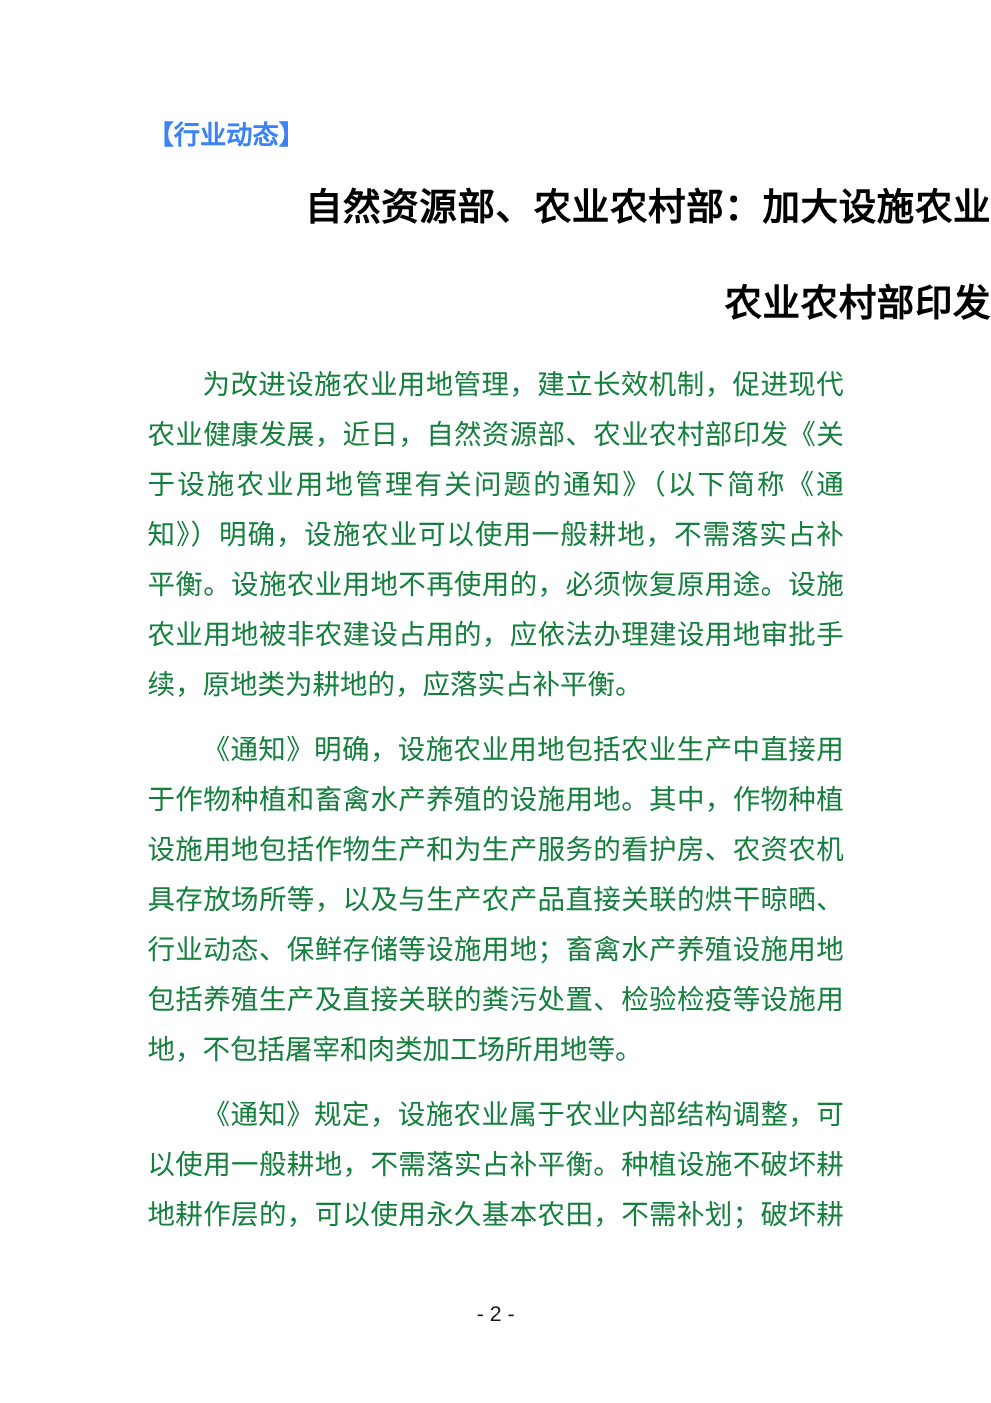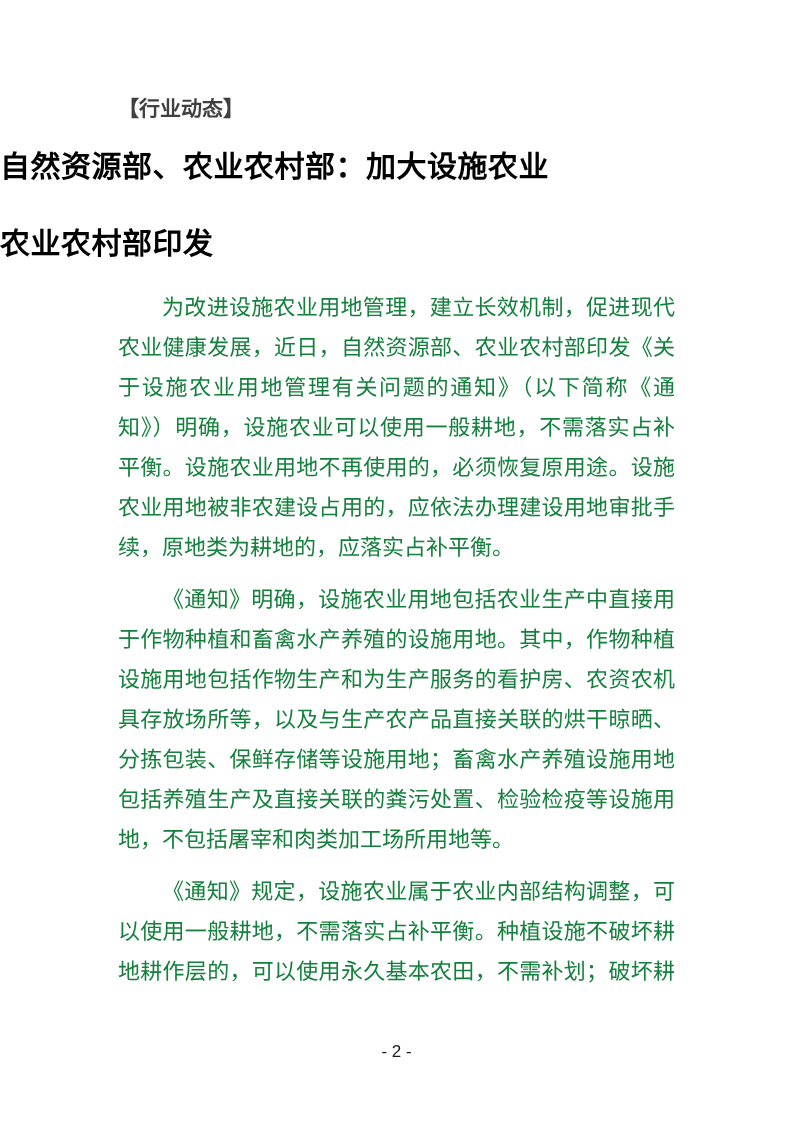--- a/index.html
+++ b/index.html
@@ -17,30 +17,30 @@
     font-family: "Liberation Serif", "DejaVu Serif", serif;
   }
   .section-label {
     position: absolute;
     left: 118px;
     top: 94px;
     font-family: "Liberation Sans", "DejaVu Sans", sans-serif;
     font-weight: bold;
     font-size: 21px;
     line-height: 30px;
-    color: #404040;
+    color: #3b82f6;
     letter-spacing: 0px;
   }
   .doc-title {
     position: absolute;
     left: 0;
     top: 128px;
     width: 793px;
     margin: 0;
-    text-align: left;
+    text-align: right;
     font-family: "Liberation Serif", "DejaVu Serif", serif;
     font-weight: bold;
     font-size: 30px;
     line-height: 77px;
     color: #000000;
     letter-spacing: 0.5px;
   }
   .title-line {
     display: block;
   }
@@ -83,19 +83,19 @@
 
   <div class="section-label">【行业动态】</div>
 
   <h1 class="doc-title">
     <span class="title-line">自然资源部、农业农村部：加大设施农业</span>
     <span class="title-line">农业农村部印发</span>
   </h1>
 
   <div class="doc-body">
     <p>为改进设施农业用地管理，建立长效机制，促进现代农业健康发展，近日，自然资源部、农业农村部印发《关于设施农业用地管理有关问题的通知》（以下简称《通知》）明确，设施农业可以使用一般耕地，不需落实占补平衡。设施农业用地不再使用的，必须恢复原用途。设施农业用地被非农建设占用的，应依法办理建设用地审批手续，原地类为耕地的，应落实占补平衡。</p>
-    <p>《通知》明确，设施农业用地包括农业生产中直接用于作物种植和畜禽水产养殖的设施用地。其中，作物种植设施用地包括作物生产和为生产服务的看护房、农资农机具存放场所等，以及与生产农产品直接关联的烘干晾晒、分拣包装、保鲜存储等设施用地；畜禽水产养殖设施用地包括养殖生产及直接关联的粪污处置、检验检疫等设施用地，不包括屠宰和肉类加工场所用地等。</p>
+    <p>《通知》明确，设施农业用地包括农业生产中直接用于作物种植和畜禽水产养殖的设施用地。其中，作物种植设施用地包括作物生产和为生产服务的看护房、农资农机具存放场所等，以及与生产农产品直接关联的烘干晾晒、行业动态、保鲜存储等设施用地；畜禽水产养殖设施用地包括养殖生产及直接关联的粪污处置、检验检疫等设施用地，不包括屠宰和肉类加工场所用地等。</p>
     <p>《通知》规定，设施农业属于农业内部结构调整，可以使用一般耕地，不需落实占补平衡。种植设施不破坏耕地耕作层的，可以使用永久基本农田，不需补划；破坏耕地耕作</p>
   </div>
 
   <div class="page-number">- 2 -</div>
 
 </div>
 
 </body></html>

